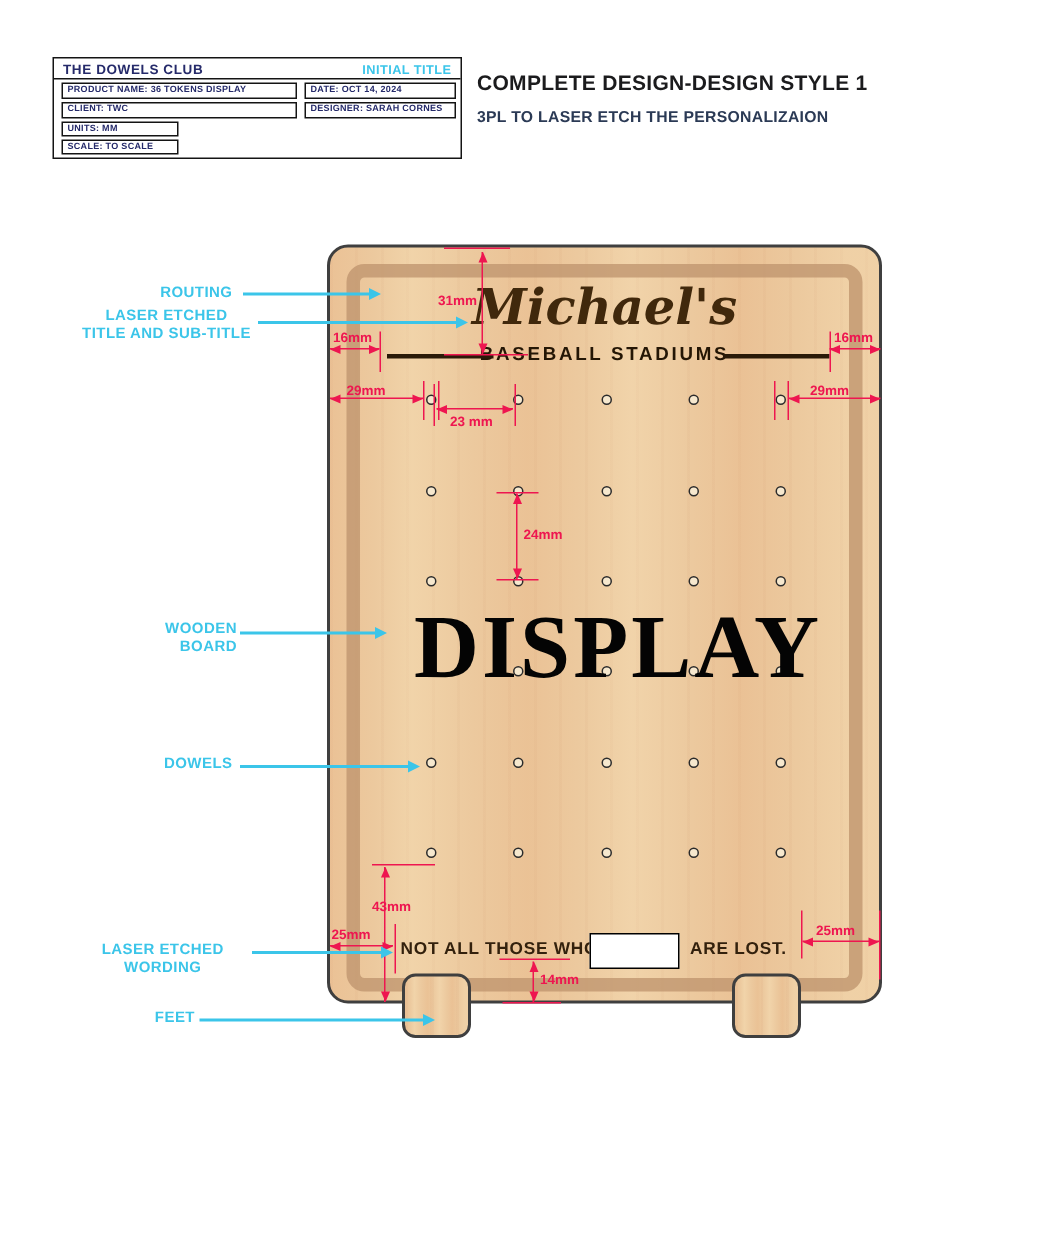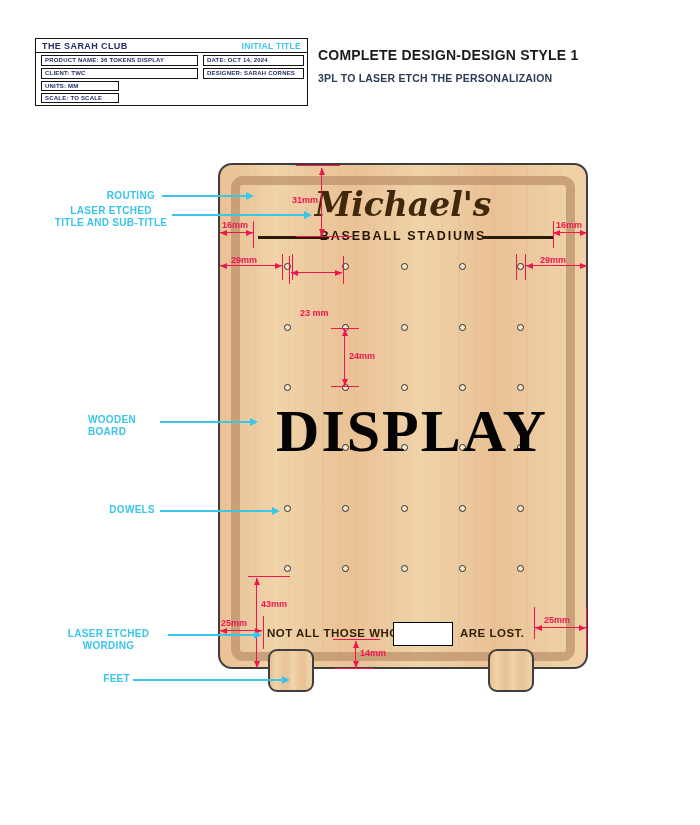--- a/index.html
+++ b/index.html
@@ -72,21 +72,21 @@
   .co-arr{position:absolute;width:0;height:0;border-top:4px solid transparent;
           border-bottom:4px solid transparent;border-left:8px solid #3bc5e9;z-index:9;}
 </style>
 </head>
 <body>
 
 <div class="stage" id="stage">
 
   <div class="tblock">
     <div class="tb-r1">
-      <span class="tb-company">THE SARAH CLUB</span>
+      <span class="tb-company">THE DOWELS CLUB</span>
       <span class="tb-status">INITIAL TITLE</span>
     </div>
     <div class="tb-cell" style="left:5px;top:16px;width:157px;height:11px;line-height:9px;">PRODUCT NAME: 36 TOKENS DISPLAY</div>
     <div class="tb-cell" style="left:167px;top:16px;width:101px;height:11px;line-height:9px;">DATE: OCT 14, 2024</div>
     <div class="tb-cell" style="left:5px;top:29px;width:157px;height:11px;line-height:9px;">CLIENT: TWC</div>
     <div class="tb-cell" style="left:167px;top:29px;width:101px;height:11px;line-height:9px;">DESIGNER: SARAH CORNES</div>
     <div class="tb-cell" style="left:5px;top:42px;width:78px;height:10px;line-height:8px;">UNITS: MM</div>
     <div class="tb-cell" style="left:5px;top:54px;width:78px;height:10px;line-height:8px;">SCALE: TO SCALE</div>
   </div>
 
@@ -165,32 +165,32 @@
     <div class="arr l" style="left: 526px; top: 262.5px;"></div>
     <div class="arr r" style="left: 580px; top: 262.5px;"></div>
     <div class="tick-v" style="left: 516px; top: 254px; height: 26px;"></div>
     <div class="tick-v" style="left: 525px; top: 254px; height: 26px;"></div>
     <div class="dim-label" style="left: 540px; top: 255px; width: 34px; text-align: left;">29mm</div>
     <div class="dim-h" style="left: 291px; top: 272.3px; width: 51px;"></div>
     <div class="arr l" style="left: 291px; top: 269.5px;"></div>
     <div class="arr r" style="left: 335px; top: 269.5px;"></div>
     <div class="tick-v" style="left: 289px; top: 256px; height: 28px;"></div>
     <div class="tick-v" style="left: 343px; top: 256px; height: 28px;"></div>
-    <div class="dim-label" style="left: 300px; top: 276px; width: 34px; text-align: left; margin-top: 32px;">23 mm</div>
+    <div class="dim-label" style="left: 300px; top: 276px; width: 34px; text-align: left;">23 mm</div>
     <div class="dim-v" style="left: 344.3px; top: 329px; height: 57px;"></div>
     <div class="arr u" style="left: 341.5px; top: 329px;"></div>
     <div class="arr d" style="left: 341.5px; top: 379px;"></div>
     <div class="tick-h" style="left: 331px; top: 328px; width: 28px;"></div>
     <div class="tick-h" style="left: 331px; top: 386px; width: 28px;"></div>
     <div class="dim-label" style="left: 349px; top: 351px; width: 34px; text-align: left;">24mm</div>
     <div class="dim-v" style="left: 256.3px; top: 578px; height: 90px;"></div>
     <div class="arr u" style="left: 253.5px; top: 578px;"></div>
     <div class="arr d" style="left: 253.5px; top: 661px;"></div>
     <div class="tick-h" style="left: 248px; top: 576px; width: 42px;"></div>
-    <div class="dim-label" style="left: 261px; top: 599px; width: 34px; text-align: left;">43mm</div>
+    <div class="dim-label" style="left: 248px; top: 599px; width: 34px; text-align: left;">43mm</div>
     <div class="dim-h" style="left: 220px; top: 630.3px; width: 42px;"></div>
     <div class="arr l" style="left: 220px; top: 627.5px;"></div>
     <div class="arr r" style="left: 255px; top: 627.5px;"></div>
     <div class="tick-v" style="left: 263px; top: 616px; height: 33px;"></div>
     <div class="dim-label" style="left: 221px; top: 618px; width: 32px; text-align: left;">25mm</div>
     <div class="dim-v" style="left: 355.3px; top: 641px; height: 27px;"></div>
     <div class="arr u" style="left: 352.5px; top: 641px;"></div>
     <div class="arr d" style="left: 352.5px; top: 661px;"></div>
     <div class="tick-h" style="left: 333px; top: 639px; width: 47px;"></div>
     <div class="tick-h" style="left: 335px; top: 668px; width: 39px;"></div>
@@ -205,21 +205,21 @@
       <div>ROUTING</div>
     </div>
     <div class="co-line" style="left: 162px; top: 195px; width: 84px;"></div>
     <div class="co-arr" style="left: 246px; top: 192px;"></div>
     <div class="co-text" style="left: 52px; top: 205px; width: 118px; text-align: center;">
       <div>LASER ETCHED</div>
       <div>TITLE AND SUB-TITLE</div>
     </div>
     <div class="co-line" style="left: 172px; top: 214px; width: 132px;"></div>
     <div class="co-arr" style="left: 304px; top: 211px;"></div>
-    <div class="co-text" style="left: 88px; top: 414px; width: 70px; text-align: left;">
+    <div class="co-text" style="left: 88px; top: 414px; width: 70px; text-align: right;">
       <div>WOODEN</div>
       <div>BOARD</div>
     </div>
     <div class="co-line" style="left: 160px; top: 421px; width: 90px;"></div>
     <div class="co-arr" style="left: 250px; top: 418px;"></div>
     <div class="co-text" style="left: 55px; top: 504px; width: 100px; text-align: right;">
       <div>DOWELS</div>
     </div>
     <div class="co-line" style="left: 160px; top: 510px; width: 112px;"></div>
     <div class="co-arr" style="left: 272px; top: 507px;"></div>

